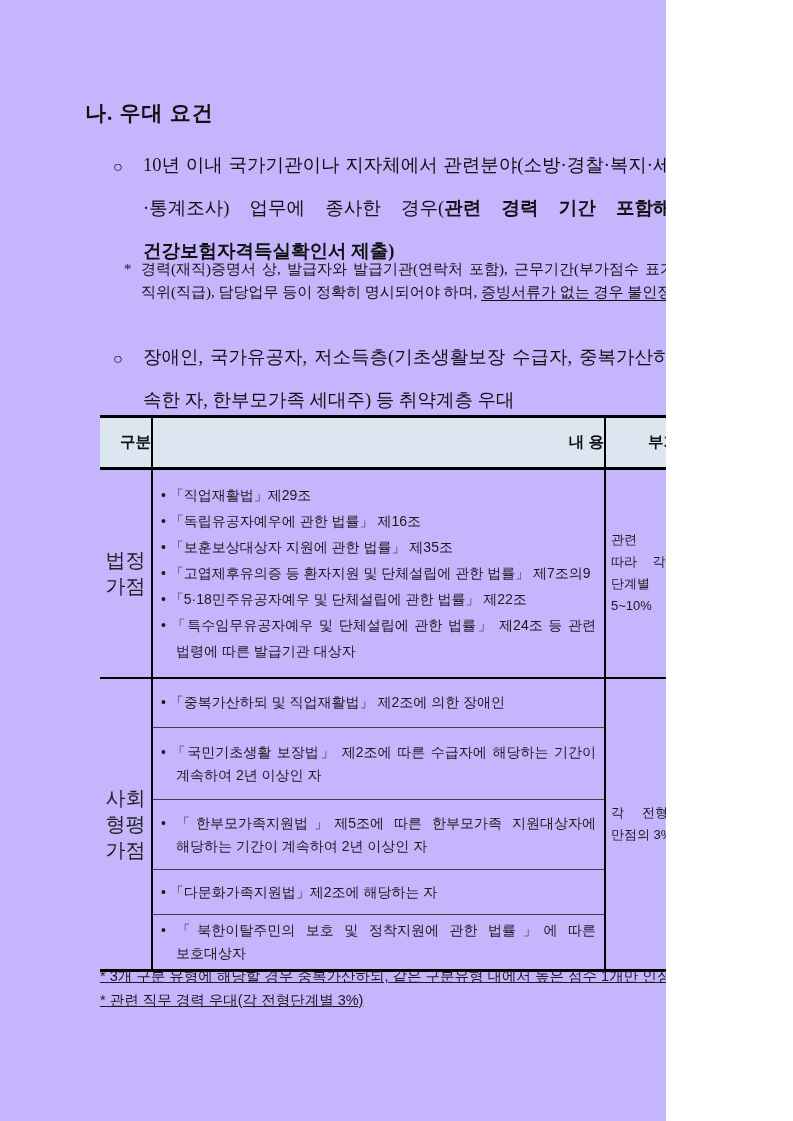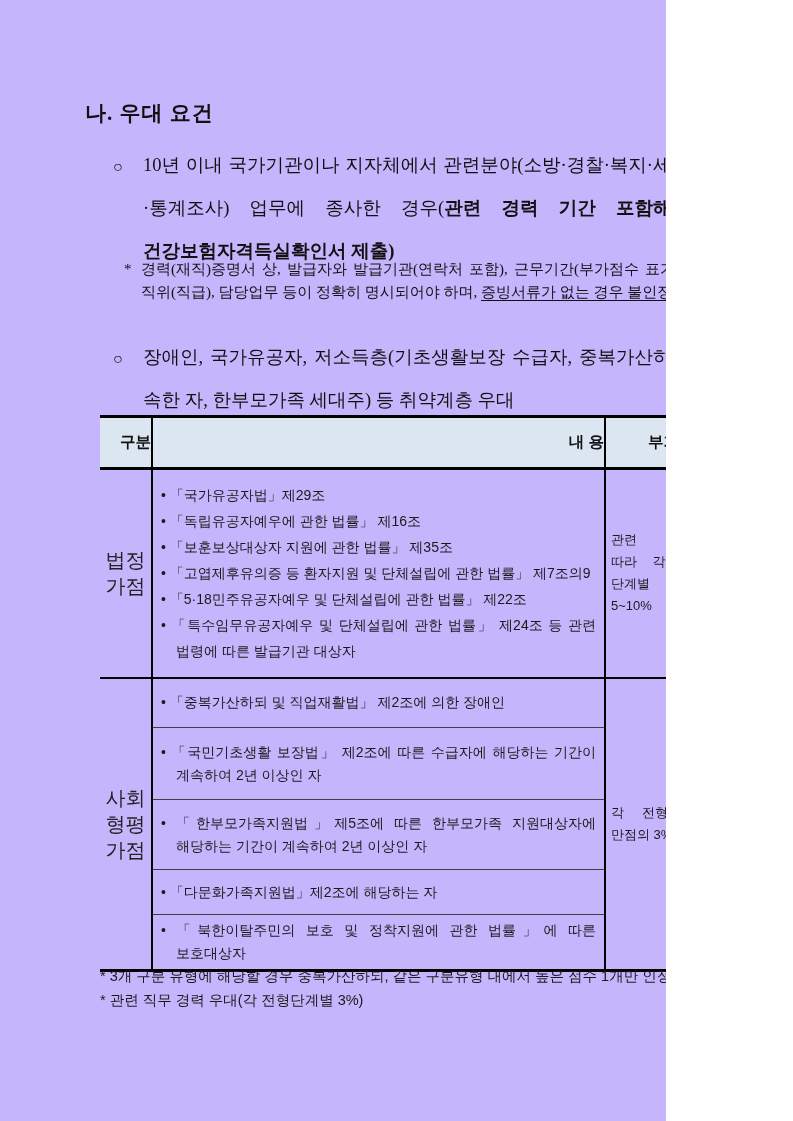--- a/index.html
+++ b/index.html
@@ -83,20 +83,21 @@
   tr.sr3 td { height:70px; }
   tr.sr4 td { height:45px; }
   tr.sr5 td { height:49px; }
 
   
   .footnotes {
     position:absolute; left:100px; top:964px; width:612px;
     font-family:"Liberation Sans", sans-serif;
     font-size:14.5px; line-height:24px; color:#1a1a1a;
     word-break:keep-all;
+    text-decoration:underline;
   }
   .fn { padding-left:15px; text-indent:-15px; }
 </style>
 </head>
 <body>
 
 <div class="page">
 
   <div class="sec-title">나. 우대 요건</div>
 
@@ -127,21 +128,21 @@
       <th>내 용</th>
       <th class="vline-l">부가점수</th>
     </tr>
 
     <tr class="legal-row">
       <td class="cat vline-r">
         <div>법정</div>
         <div>가점</div>
       </td>
       <td class="content">
-        <div class="law-item"><span>•</span> <span>「국가유공자법」제29조</span></div>
+        <div class="law-item"><span>•</span> <span>「직업재활법」제29조</span></div>
         <div class="law-item"><span>•</span> <span>「독립유공자예우에 관한 법률」 제16조</span></div>
         <div class="law-item"><span>•</span> <span>「보훈보상대상자 지원에 관한 법률」 제35조</span></div>
         <div class="law-item"><span>•</span> <span>「고엽제후유의증 등 환자지원 및 단체설립에 관한 법률」 제7조의9</span></div>
         <div class="law-item"><span>•</span> <span>「5·18민주유공자예우 및 단체설립에 관한 법률」 제22조</span></div>
         <div class="law-item"><span>•</span> <span>「특수임무유공자예우 및 단체설립에 관한 법률」 제24조 등 관련 법령에 따른 발급기관 대상자</span></div>
       </td>
       <td class="score vline-l">관련 법령에 따라 각 전형 단계별 만점의 5~10%</td>
     </tr>
 
     <tr class="sr1">

